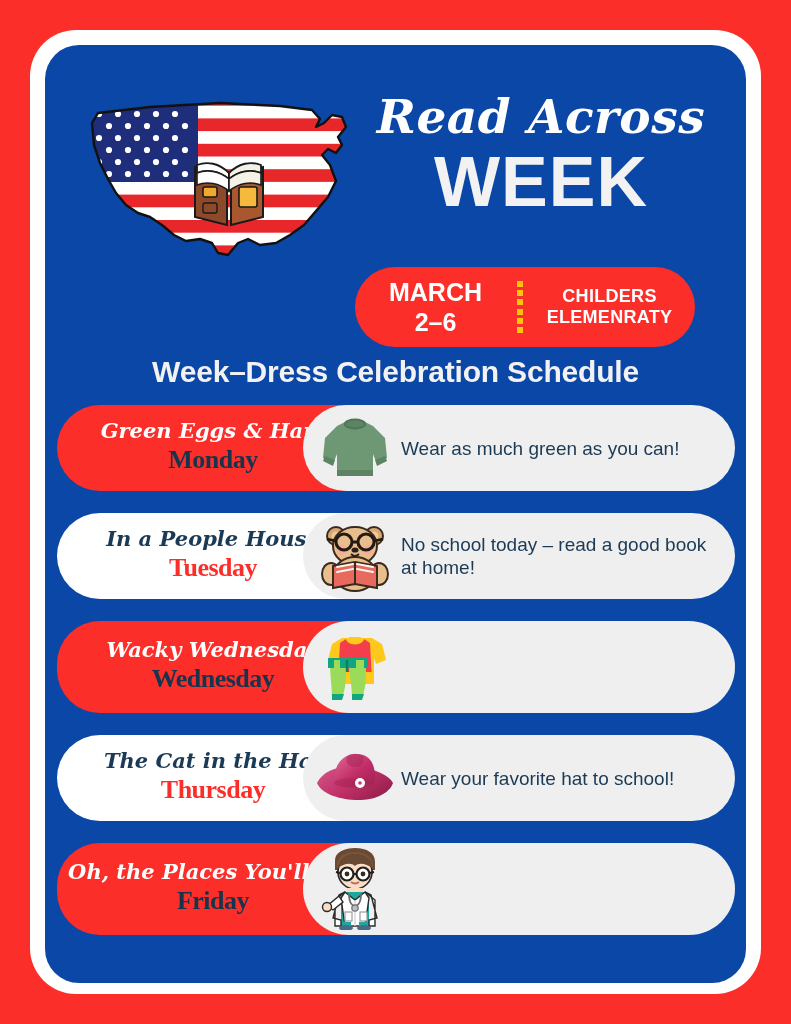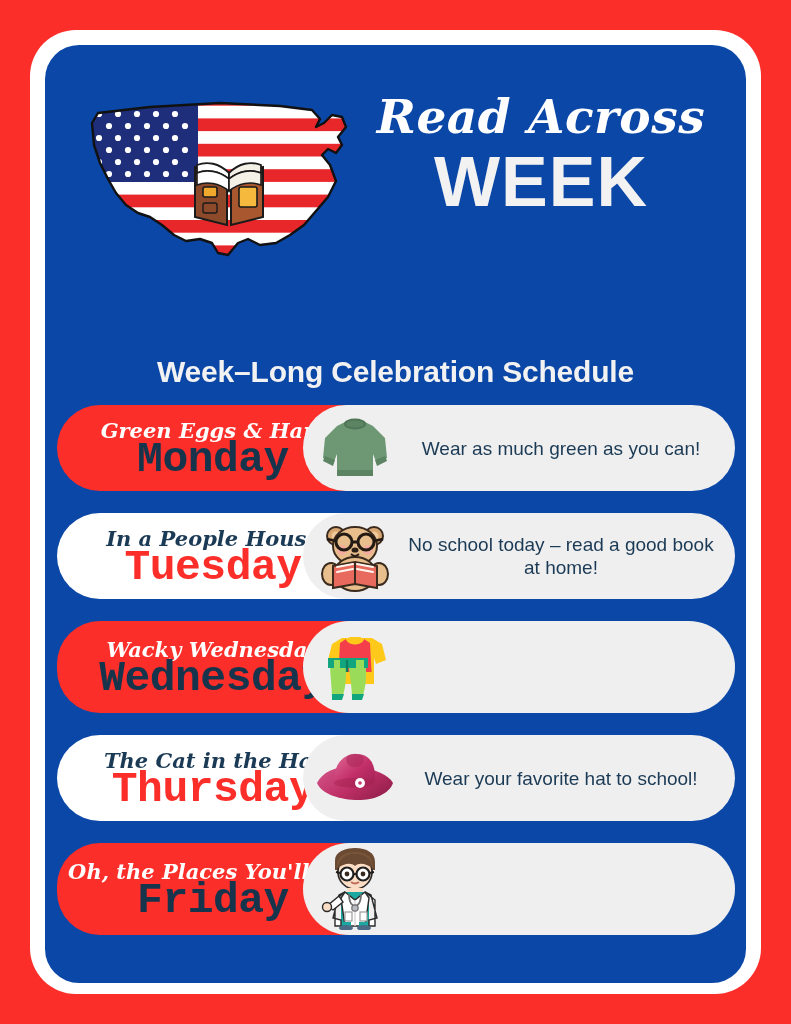--- a/index.html
+++ b/index.html
@@ -81,39 +81,39 @@
   .row-label.red{background:#FC2E2A;}
   .row-label.white{background:#FFFFFF;}
 
   .row-book{
     font-family:"DejaVu Serif",serif;font-style:italic;font-weight:bold;
     font-size:21px;line-height:23px;white-space:nowrap;
   }
   .row-book.on-red{color:#FFFFFF;}
   .row-book.on-white{color:#1B3A55;}
   .row-day{
-    font-family:Liberation Mono, monospace;font-weight:bold;
-    font-size:43px;line-height:36px;letter-spacing:-0.5px;
+    font-family:Liberation Serif, serif;font-weight:bold;
+    font-size:26px;line-height:36px;letter-spacing:-0.5px;
   }
   .row-day.navy{color:#16344C;}
   .row-day.red{color:#FC2E2A;}
 
   .row-desc{
     position:absolute;left:258px;top:0;width:432px;height:100%;
     background:#EFEFEF;border-radius:46px;
     display:flex;align-items:center;
     box-sizing:border-box;padding-left:6px;padding-right:14px;
   }
   .row-icon{
     width:92px;flex:0 0 92px;height:84px;
     display:flex;align-items:center;justify-content:center;
   }
   .row-icon svg{display:block;}
   .row-text{
-    flex:1;text-align:center;color:#1B3A55;
+    flex:1;text-align:left;color:#1B3A55;
     font-size:19px;line-height:23px;
   }
   .row-text.sm{font-size:18px;line-height:21px;}
 </style>
 </head>
 <body>
 
 <div class="poster">
   <div class="frame"></div>
   <div class="panel">
@@ -206,23 +206,41 @@
             <rect x="10" y="48" width="14" height="10" rx="2" fill="#8C4A2A" stroke="#1A1A1A" stroke-width="1.4"></rect>
           </g>
         </svg>
       </div>
 
       <div class="title-block">
         <div class="script-title">Read Across</div>
         <div class="week">WEEK</div>
       </div>
 
+      <div class="badge">
+        <div class="badge-left">
+          <div>MARCH</div>
+          <div>2–6</div>
+        </div>
+        <div class="badge-dots">
+          <i></i>
+            <i></i>
+            <i></i>
+            <i></i>
+            <i></i>
+            <i></i>
+        </div>
+        <div class="badge-right">
+          <div>CHILDERS</div>
+          <div>ELEMENRATY</div>
+        </div>
+      </div>
     </div>
 
-    <div class="subtitle">Week–Long Celebration Schedule</div>
+    <div class="subtitle">Week–Dress Celebration Schedule</div>
 
     <div class="rows">
 
       <div class="row">
         <div class="row-label red">
           <div class="row-book on-red">Green Eggs &amp; Ham</div>
           <div class="row-day navy">Monday</div>
         </div>
         <div class="row-desc">
           <div class="row-icon">

